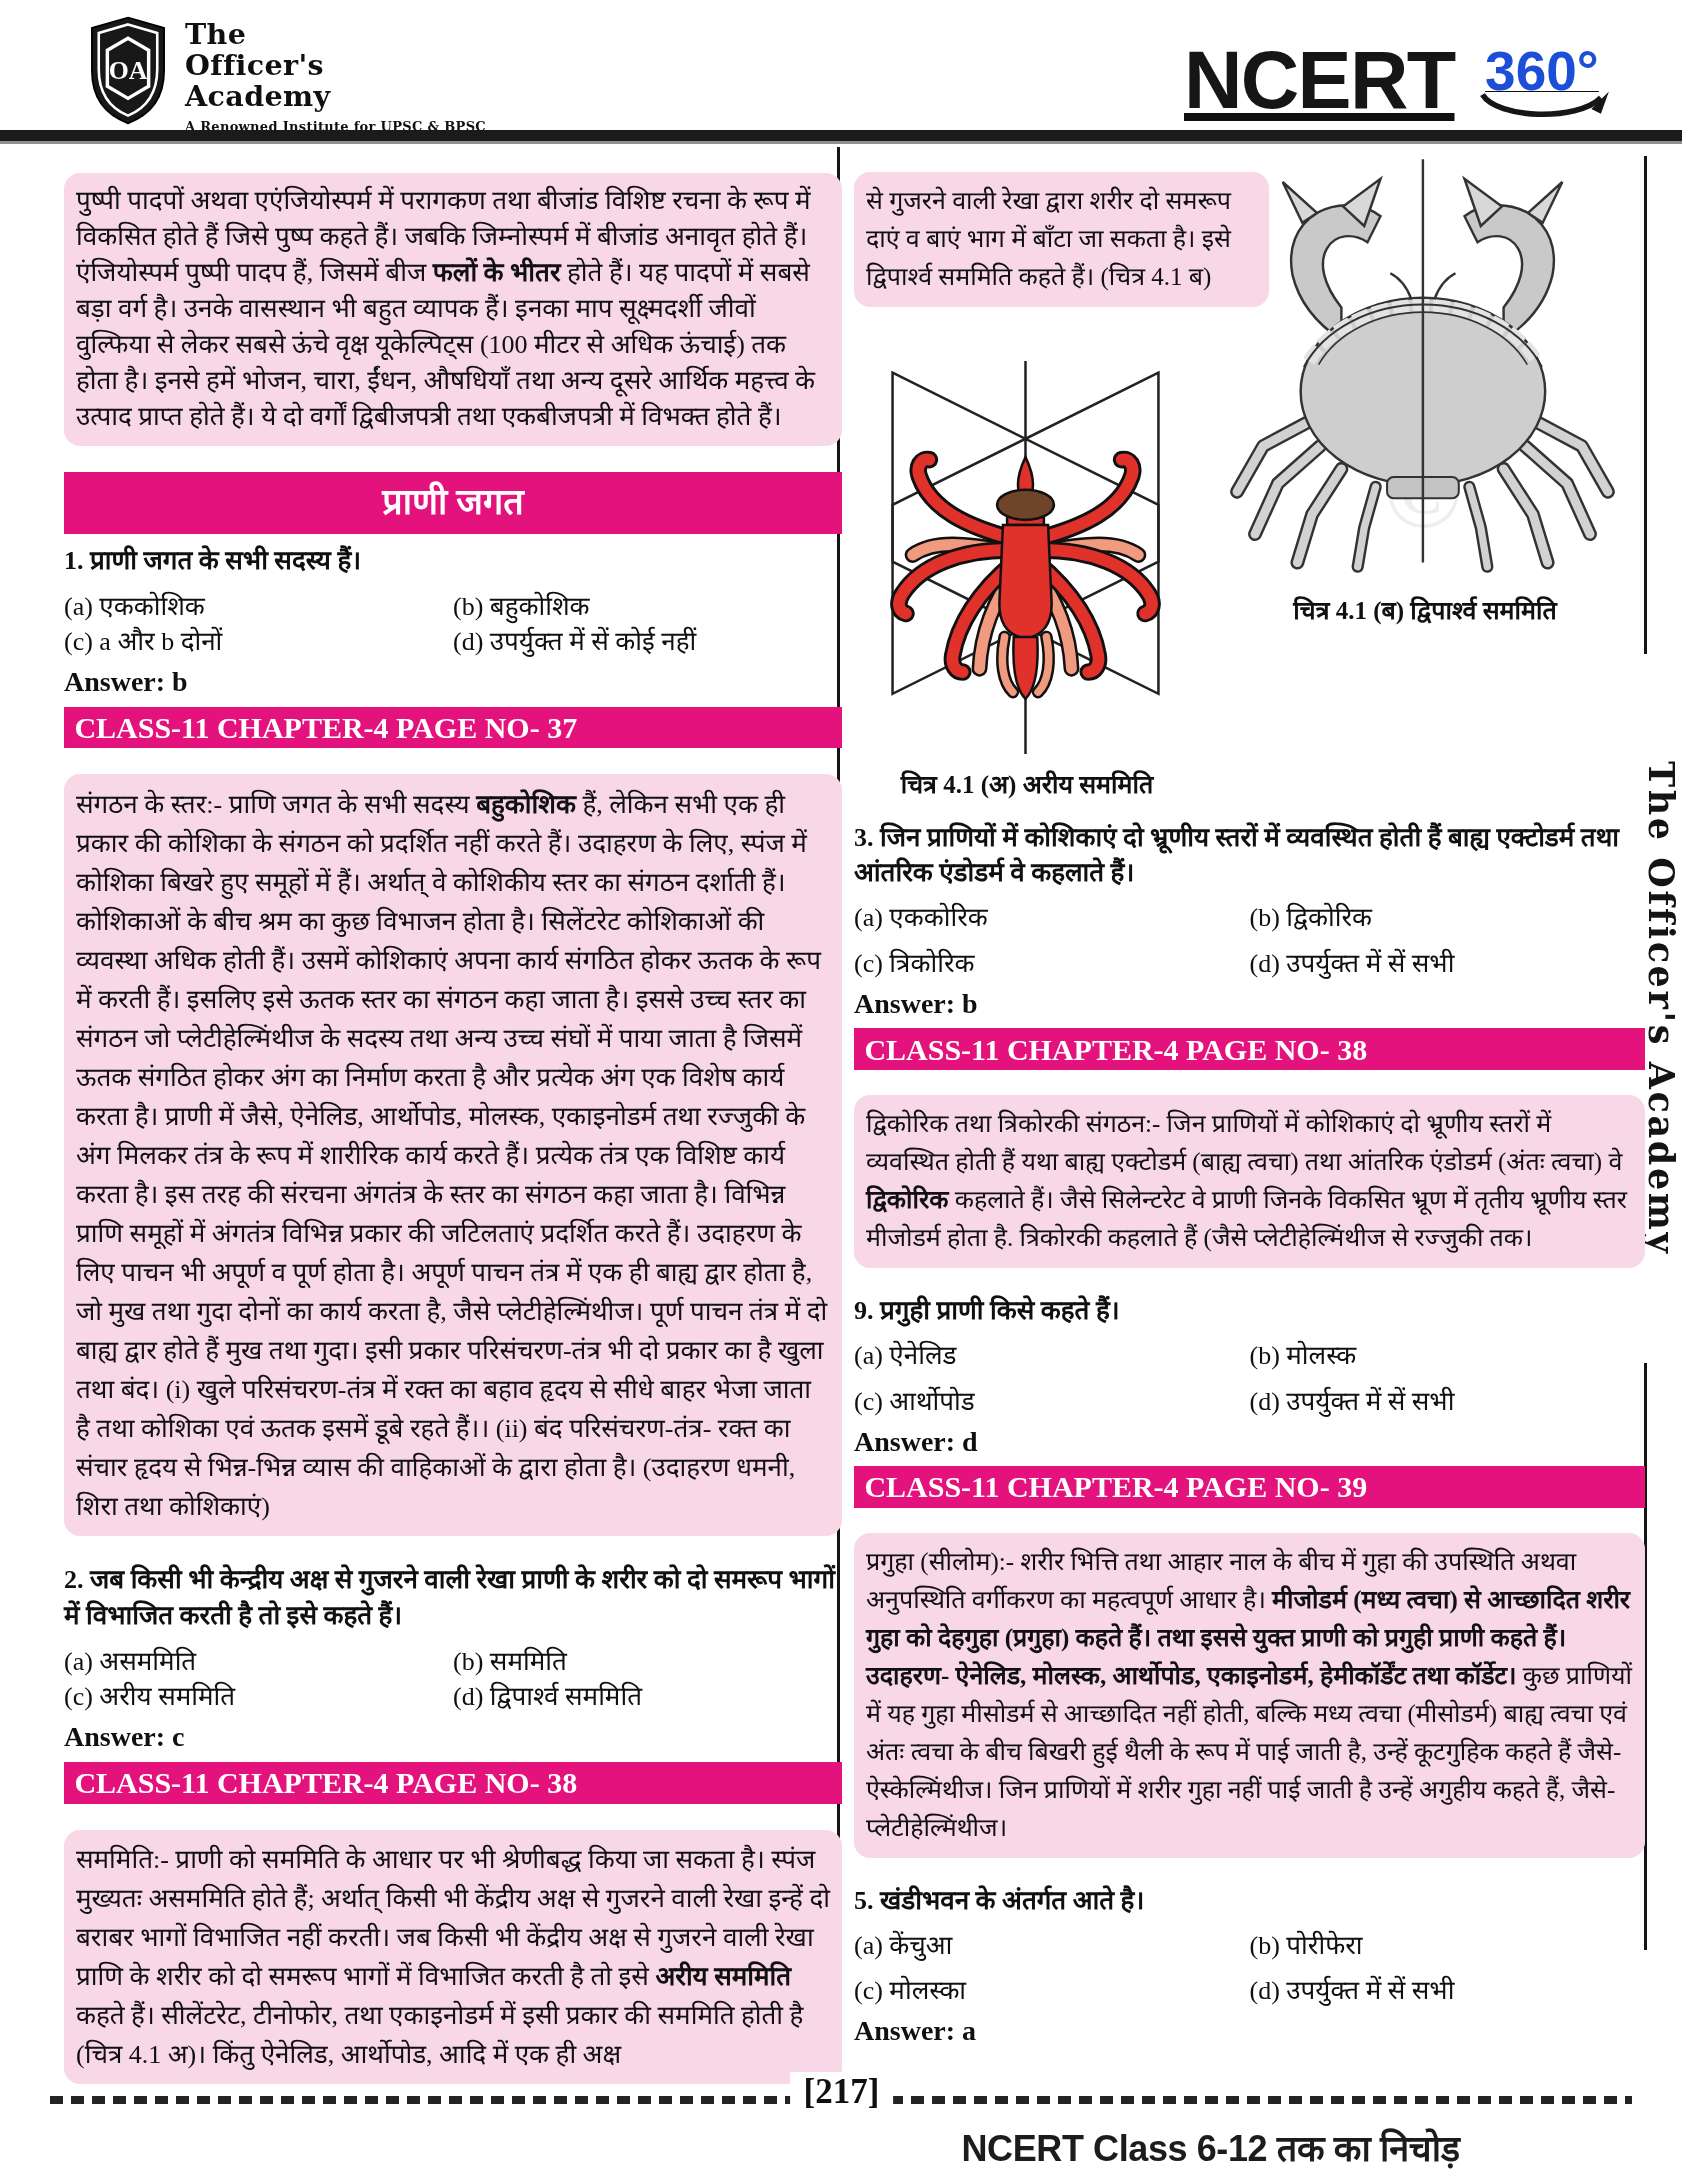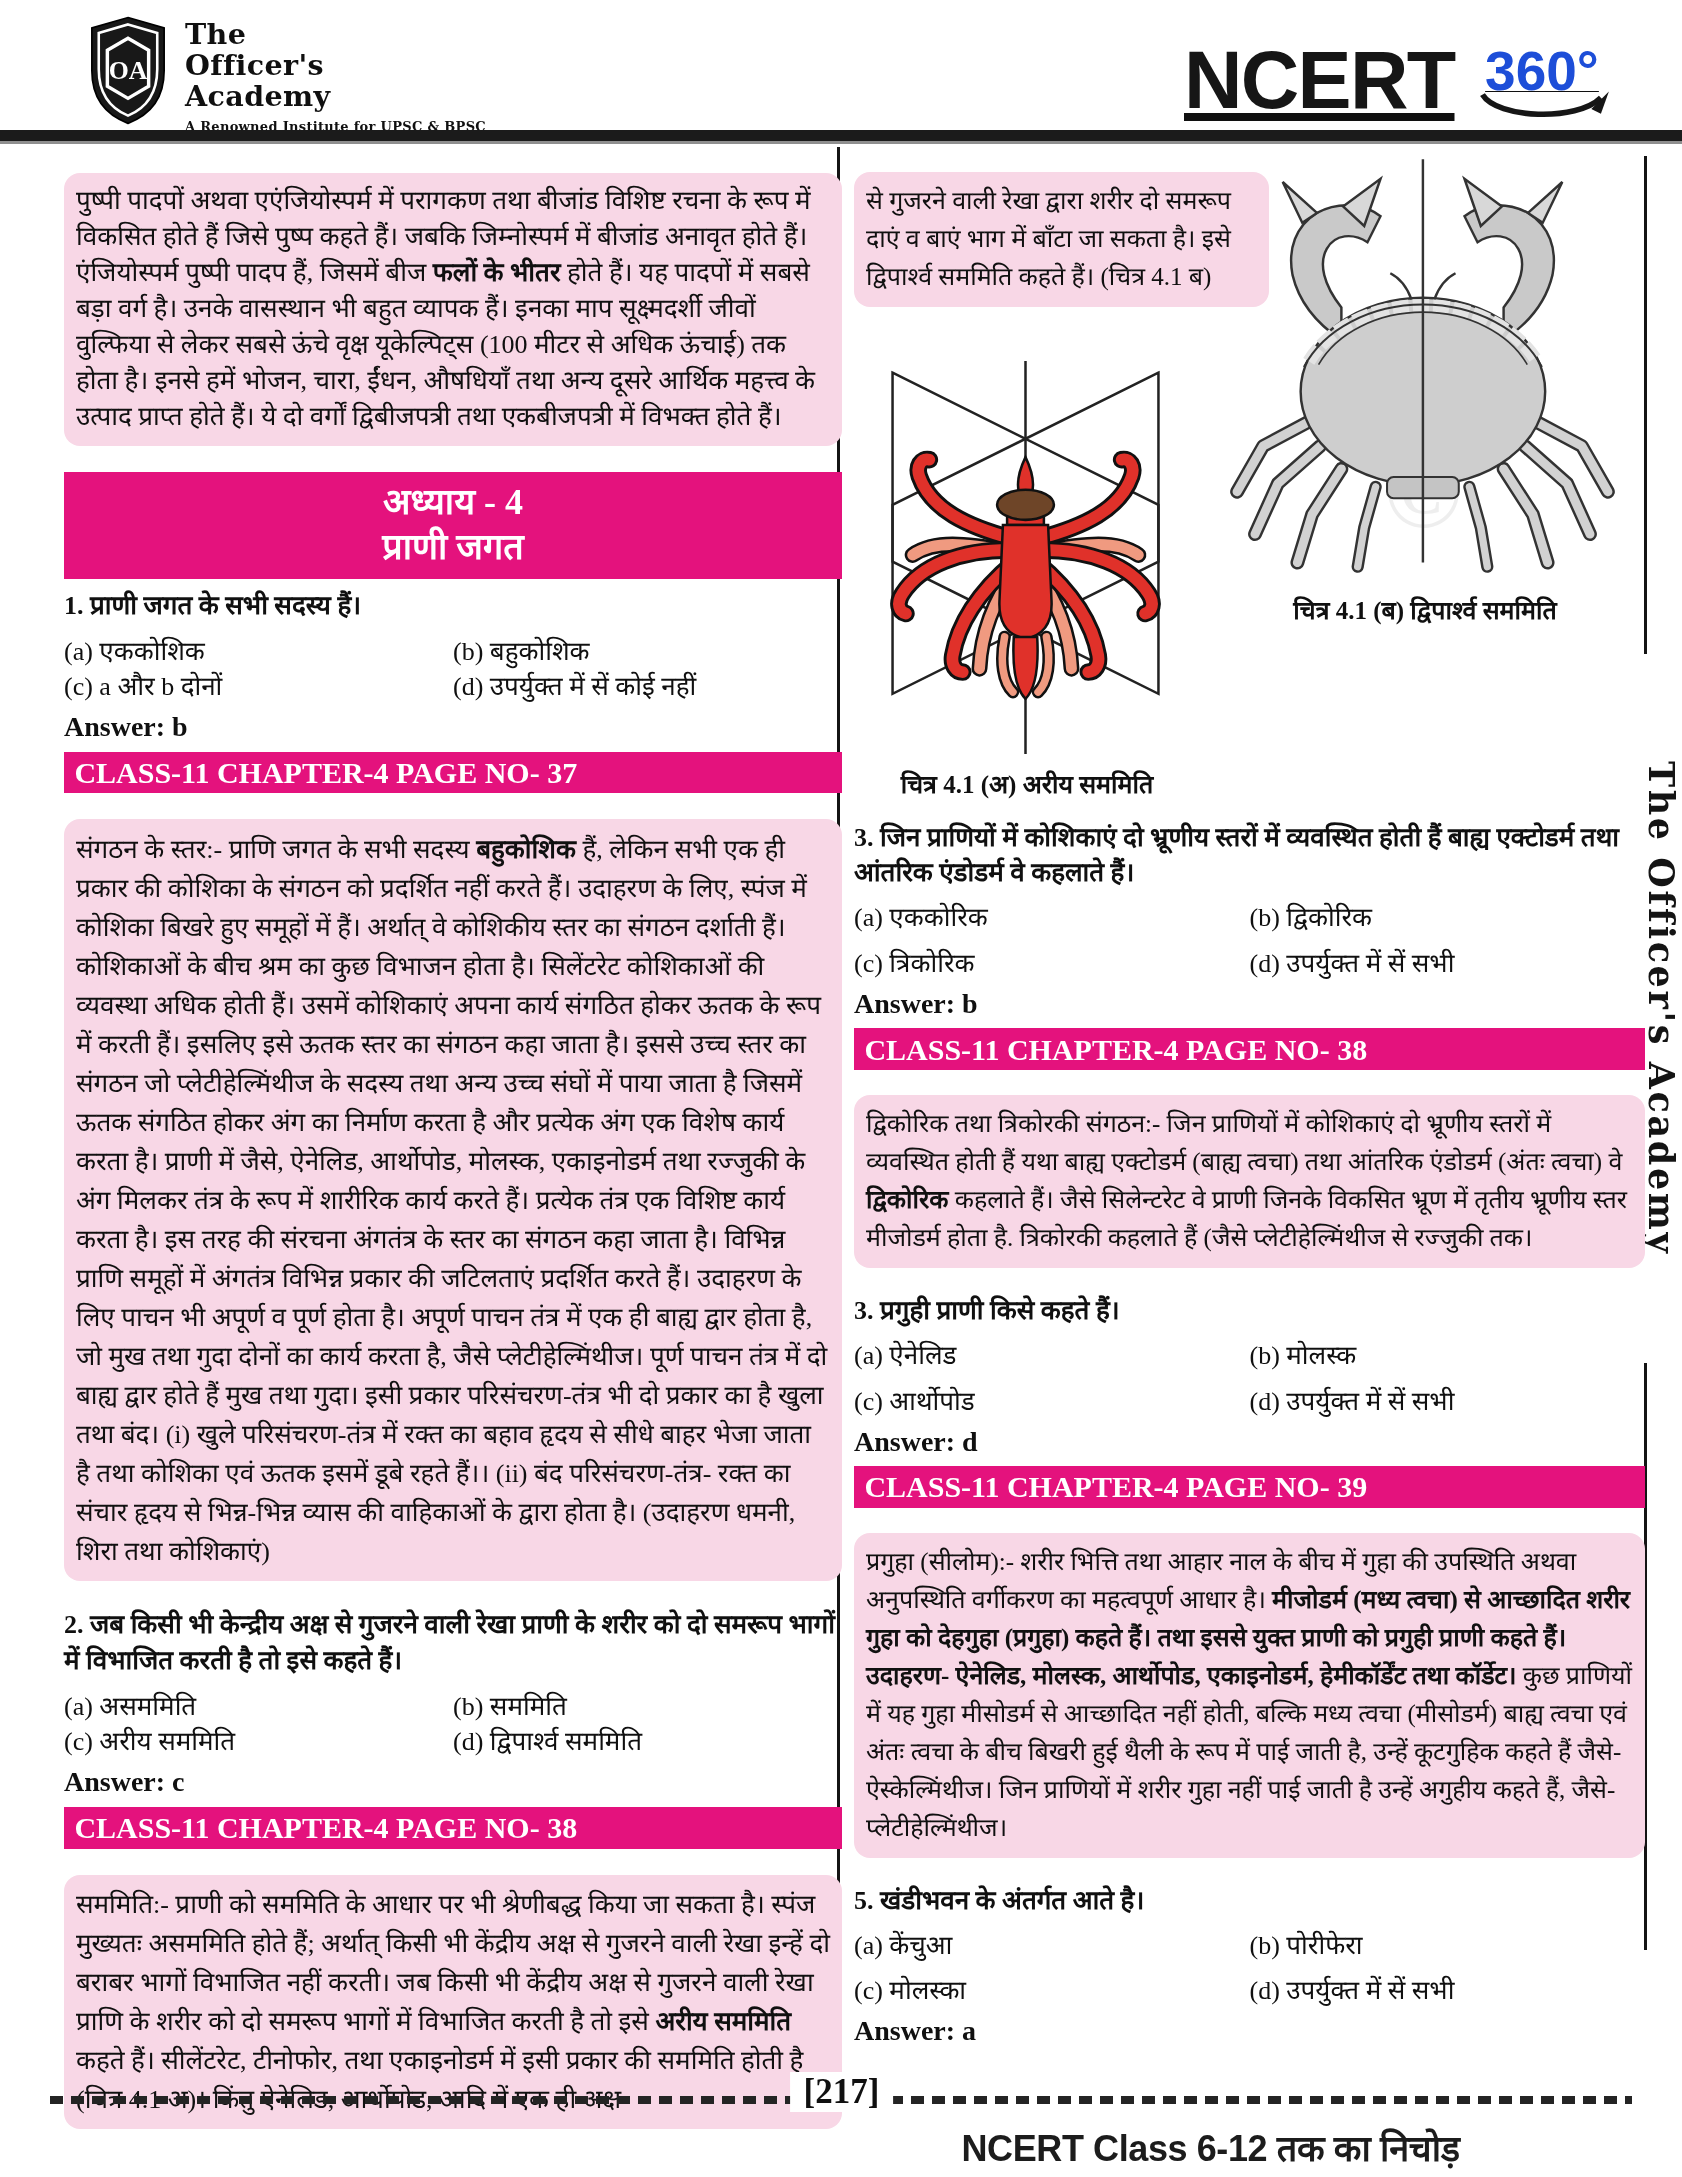--- a/index.html
+++ b/index.html
@@ -102,21 +102,20 @@
 
   <div class="col-sep"></div>
   <div class="rail"></div>
   <div class="v-text">The Officer's Academy</div>
 
   <main class="col-left">
 
     <p class="pink"><span>पुष्पी पादपों अथवा एएंजियोस्पर्म में परागकण तथा बीजांड विशिष्ट रचना के रूप में विकसित होते हैं जिसे पुष्प कहते हैं। जबकि जिम्नोस्पर्म में बीजांड अनावृत होते हैं। एंजियोस्पर्म पुष्पी पादप हैं, जिसमें बीज </span><b>फलों के भीतर</b><span> होते हैं। यह पादपों में सबसे बड़ा वर्ग है। उनके वासस्थान भी बहुत व्यापक हैं। इनका माप सूक्ष्मदर्शी जीवों वुल्फिया से लेकर सबसे ऊंचे वृक्ष यूकेल्पिट्स (100 मीटर से अधिक ऊंचाई) तक होता है। इनसे हमें भोजन, चारा, ईंधन, औषधियाँ तथा अन्य दूसरे आर्थिक महत्त्व के उत्पाद प्राप्त होते हैं। ये दो वर्गों द्विबीजपत्री तथा एकबीजपत्री में विभक्त होते हैं।</span></p>
 
     <div class="chapter-box">
-      <div>अध्याय - 4</div>
       <div>प्राणी जगत</div>
     </div>
 
     <section class="q">
       <div class="q-title">1. प्राणी जगत के सभी सदस्य हैं।</div>
       <div class="opts">
         <div class="opt">(a) एककोशिक</div>
         <div class="opt">(b) बहुकोशिक</div>
         <div class="opt">(c) a और b दोनों</div>
         <div class="opt">(d) उपर्युक्त में सें कोई नहीं</div>
@@ -237,21 +236,21 @@
         <div class="opt">(c) त्रिकोरिक</div>
         <div class="opt">(d) उपर्युक्त में सें सभी</div>
       </div>
       <div class="ans">Answer: b</div>
     </section>
 
     <div class="bar">CLASS-11 CHAPTER-4 PAGE NO- 38</div>
     <p class="pink"><span>द्विकोरिक तथा त्रिकोरकी संगठन:- जिन प्राणियों में कोशिकाएं दो भ्रूणीय स्तरों में व्यवस्थित होती हैं यथा बाह्य एक्टोडर्म (बाह्य त्वचा) तथा आंतरिक एंडोडर्म (अंतः त्वचा) वे </span><b>द्विकोरिक</b><span> कहलाते हैं। जैसे सिलेन्टरेट वे प्राणी जिनके विकसित भ्रूण में तृतीय भ्रूणीय स्तर मीजोडर्म होता है. त्रिकोरकी कहलाते हैं (जैसे प्लेटीहेल्मिंथीज से रज्जुकी तक।</span></p>
 
     <section class="q">
-      <div class="q-title">3. प्रगुही प्राणी किसे कहते हैं।</div>
+      <div class="q-title">9. प्रगुही प्राणी किसे कहते हैं।</div>
       <div class="opts">
         <div class="opt">(a) ऐनेलिड</div>
         <div class="opt">(b) मोलस्क</div>
         <div class="opt">(c) आर्थोपोड</div>
         <div class="opt">(d) उपर्युक्त में सें सभी</div>
       </div>
       <div class="ans">Answer: d</div>
     </section>
 
     <div class="bar">CLASS-11 CHAPTER-4 PAGE NO- 39</div>

